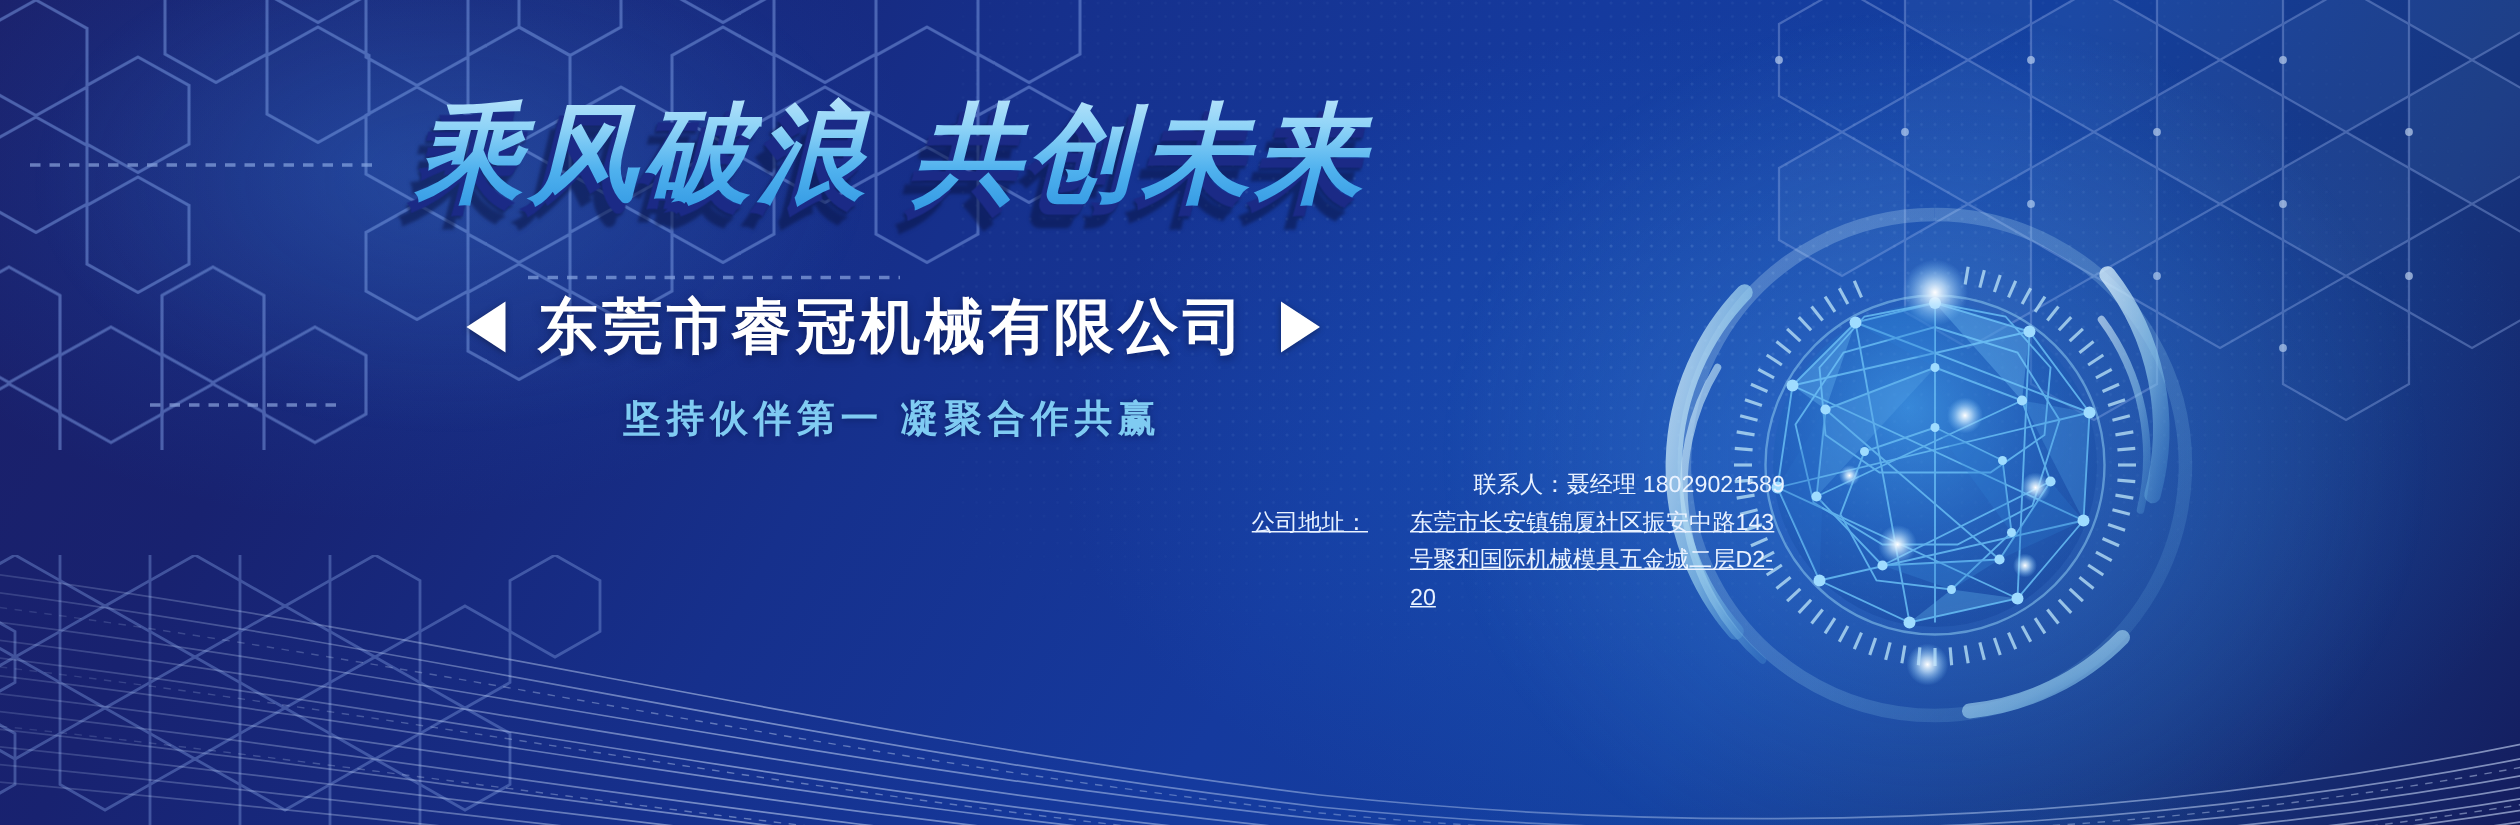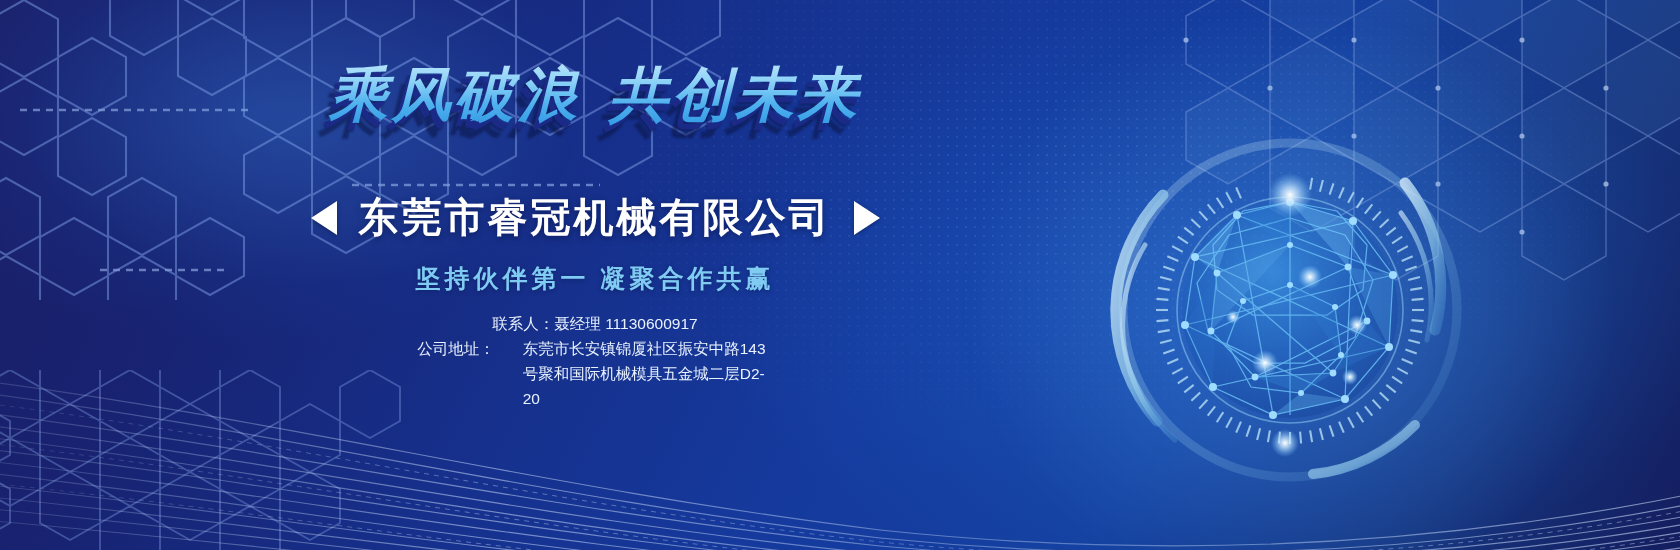--- a/index.html
+++ b/index.html
@@ -40,21 +40,21 @@
   
   #content {
     position:absolute; left:0; top:0;
     width:1190px; height:550px;
   }
 
   #main-title {
     position:absolute; left:0; top:62px; width:1190px;
     text-align:center;
     font-family:"Liberation Sans", sans-serif;
-    font-size:59px;
+    font-size:72px;
     font-weight:bold;
     font-style:italic;
     letter-spacing:4px;
     line-height:1.15;
     background:linear-gradient(180deg, #b9e4fb 0%, #8ed3f7 28%, #4fb1ee 62%, #2f96e2 100%);
     -webkit-background-clip:text;
     background-clip:text;
     color:transparent;
     -webkit-text-fill-color:transparent;
     filter:drop-shadow(-5px 7px 0px #1b2a86) drop-shadow(-6px 9px 1px rgba(10,20,70,.55));
@@ -83,26 +83,26 @@
   #slogan {
     position:absolute; left:0; top:262px; width:1190px;
     text-align:center;
     font-size:25px; font-weight:bold;
     color:#7fcbf2; letter-spacing:4px; white-space:nowrap;
     text-shadow:0 1px 4px rgba(5,20,70,.5);
   }
 
   #contact-block {
     position:absolute; left:0; top:311px; width:1190px;
-    display:flex; flex-direction:column; align-items:center;
+    display:flex; flex-direction:column; align-items:flex-end;
     color:#e9f2ff; font-size:15.5px; line-height:1.62;
   }
   .contact-line { display:flex; white-space:nowrap; }
   .contact-line .lab { flex:0 0 auto; }
-  .addr-line { display:flex; }
+  .addr-line { display:flex;text-decoration:underline; }
   .addr-line .lab { flex:0 0 auto; }
   .addr-line .val { width:250px; word-break:break-all;margin-left:28px; }
 </style>
 </head>
 <body>
 
 <div id="banner">
 
   <svg class="layer hex-tl" viewBox="0 0 760 330" preserveAspectRatio="none">
     <defs>
@@ -495,21 +495,21 @@
       <span class="tri left"></span>
       <span id="company-name">东莞市睿冠机械有限公司</span>
       <span class="tri right"></span>
     </div>
 
     <div id="slogan">坚持伙伴第一 凝聚合作共赢</div>
 
     <div id="contact-block">
       <div class="contact-line">
         <span class="lab">联系人：</span>
-        <span class="val">聂经理 11130600917</span>
+        <span class="val">聂经理 18029021589</span>
       </div>
       <div class="addr-line">
         <span class="lab">公司地址：</span>
         <span class="val">东莞市长安镇锦厦社区振安中路143号聚和国际机械模具五金城二层D2-20</span>
       </div>
     </div>
 
   </div>
 </div>
 

